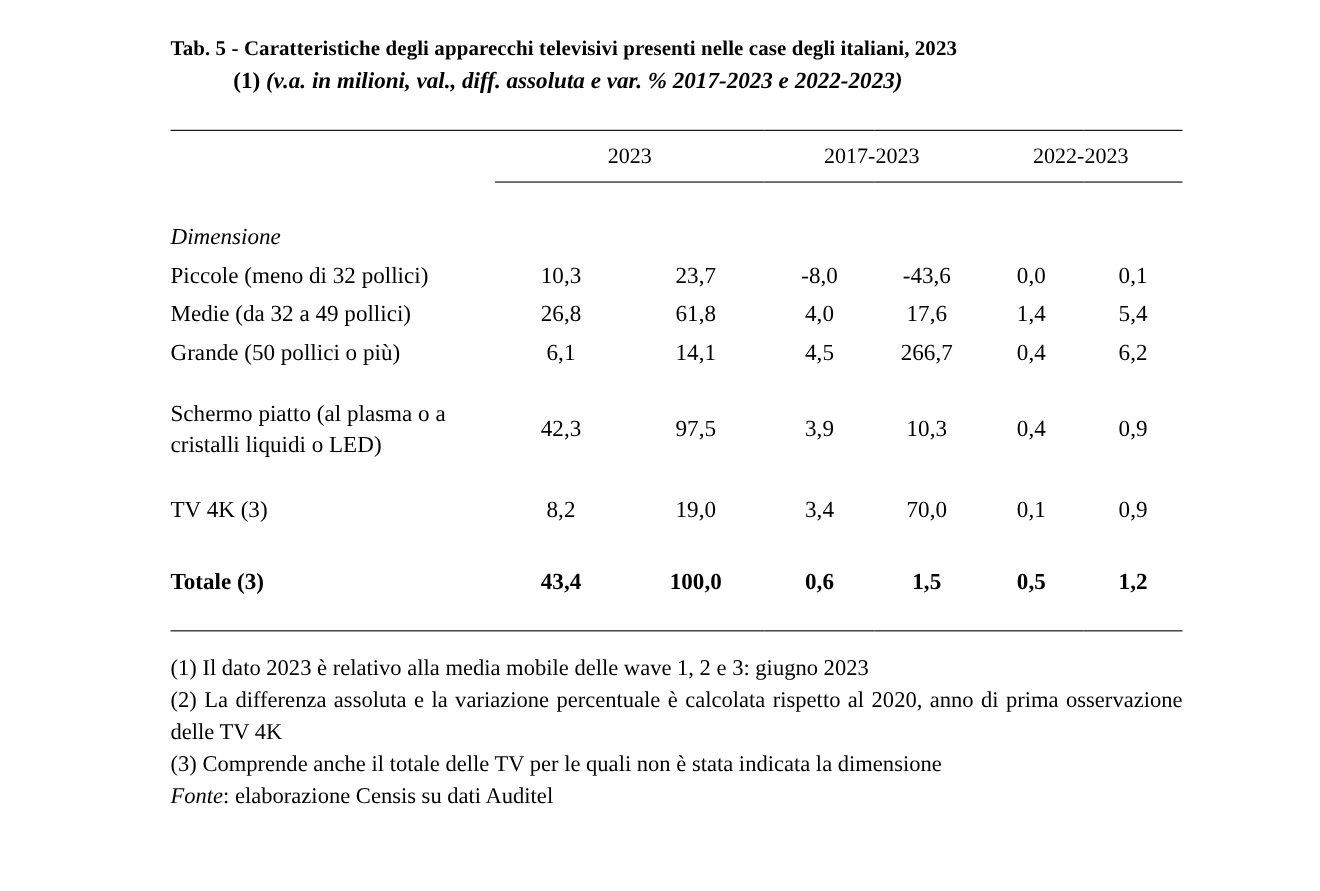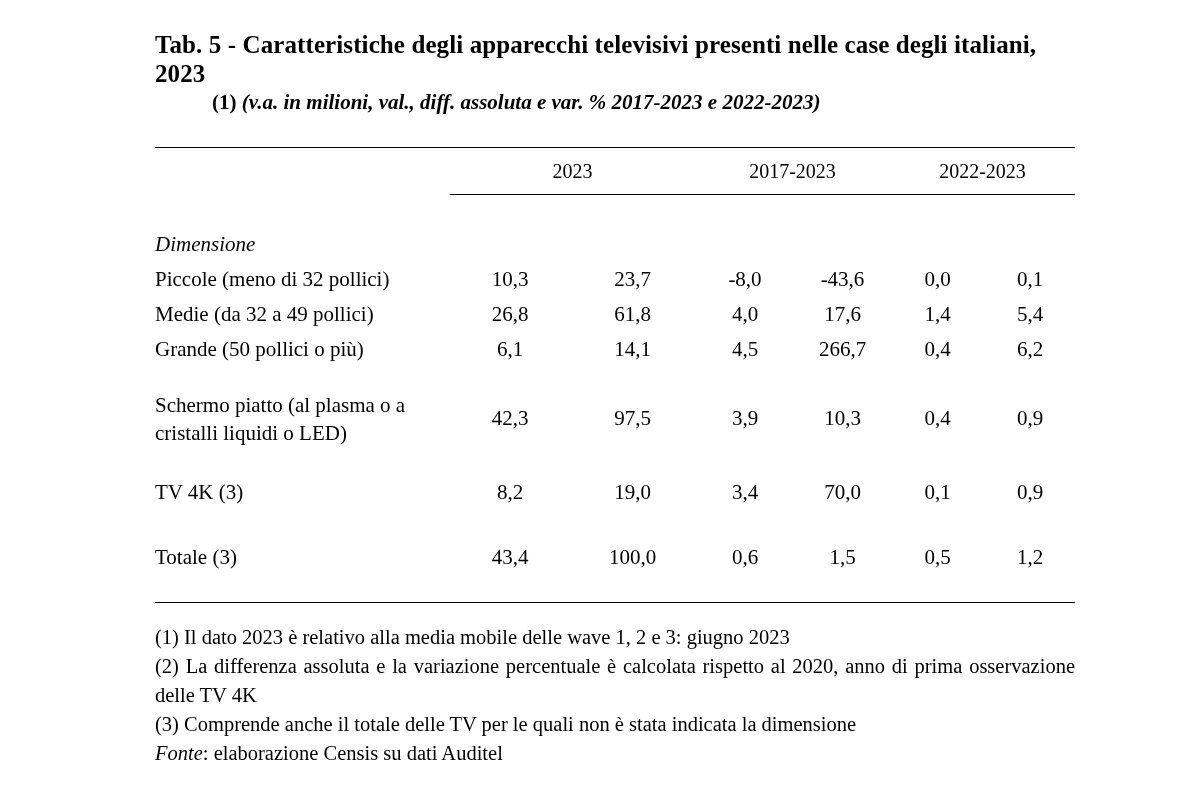--- a/index.html
+++ b/index.html
@@ -19,21 +19,21 @@
   .content {
     position: absolute;
     left: 155px;
     top: 0;
     width: 920px;
   }
 
   
   .title-block { margin-top: 30px; }
   .title-line1 {
-    font-size: 25px;
+    font-size: 19px;
     font-weight: bold;
     line-height: 29px;
     letter-spacing: 0.1px;
   }
   .title-line2 {
     font-size: 21px;
     line-height: 29px;
     padding-left: 57px;
   }
   .title-line2 .t2-bold { font-weight: bold; font-style: normal; }
@@ -77,21 +77,21 @@
     line-height: 26px;
     font-size: 20px;
   }
 
   tbody td { vertical-align: middle; font-size: 21px; }
   td.lbl { text-align: left; line-height: 28px; }
   td.num { text-align: center; }
   tr.subhead td { font-style: italic; }
   tr.row { height: 35px; }
   tr.row2 { height: 64px; }
-  tr.total td { font-weight: normal; margin-left: 16px; }
+  tr.total td { font-weight: bold; margin-left: 16px; }
   tr.sp-a { height: 32px; }
   tr.sp-b { height: 20px; }
   tr.sp-c { height: 24px; }
   tr.sp-d { height: 30px; }
   tr.sp-e { height: 28px; }
 
   
   .footnotes {
     margin-top: 20px;
     width: 920px;

